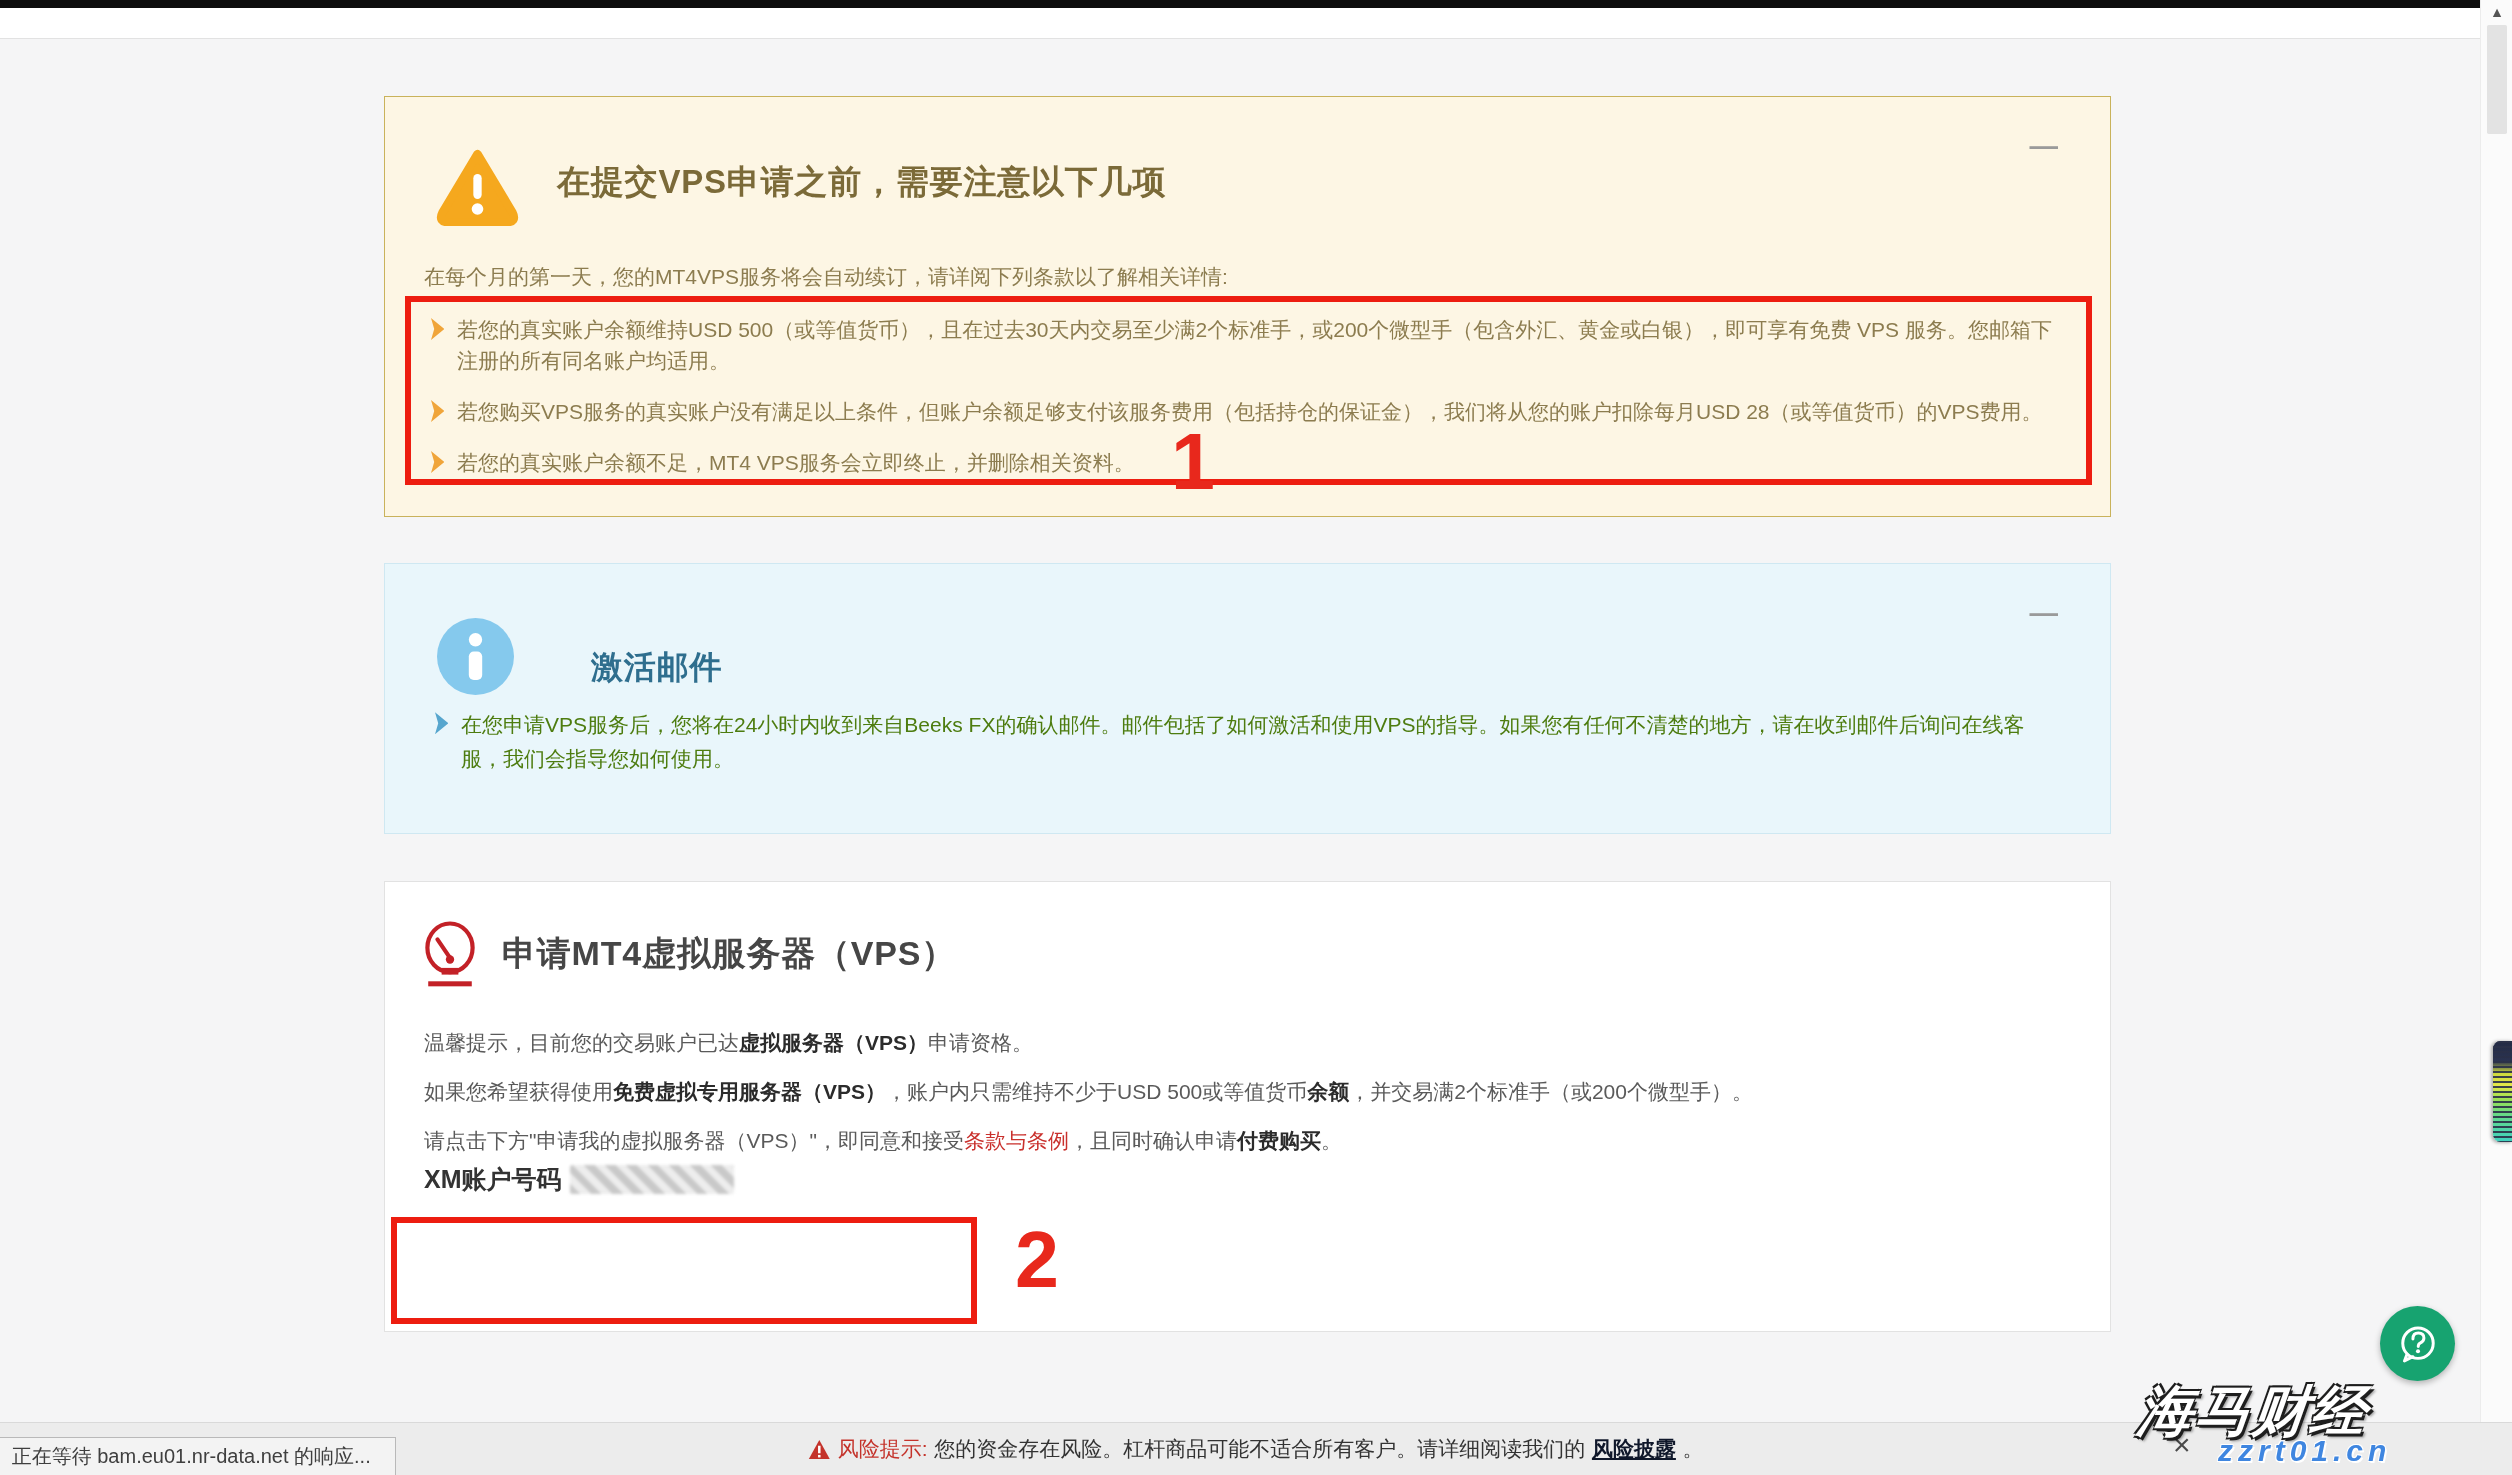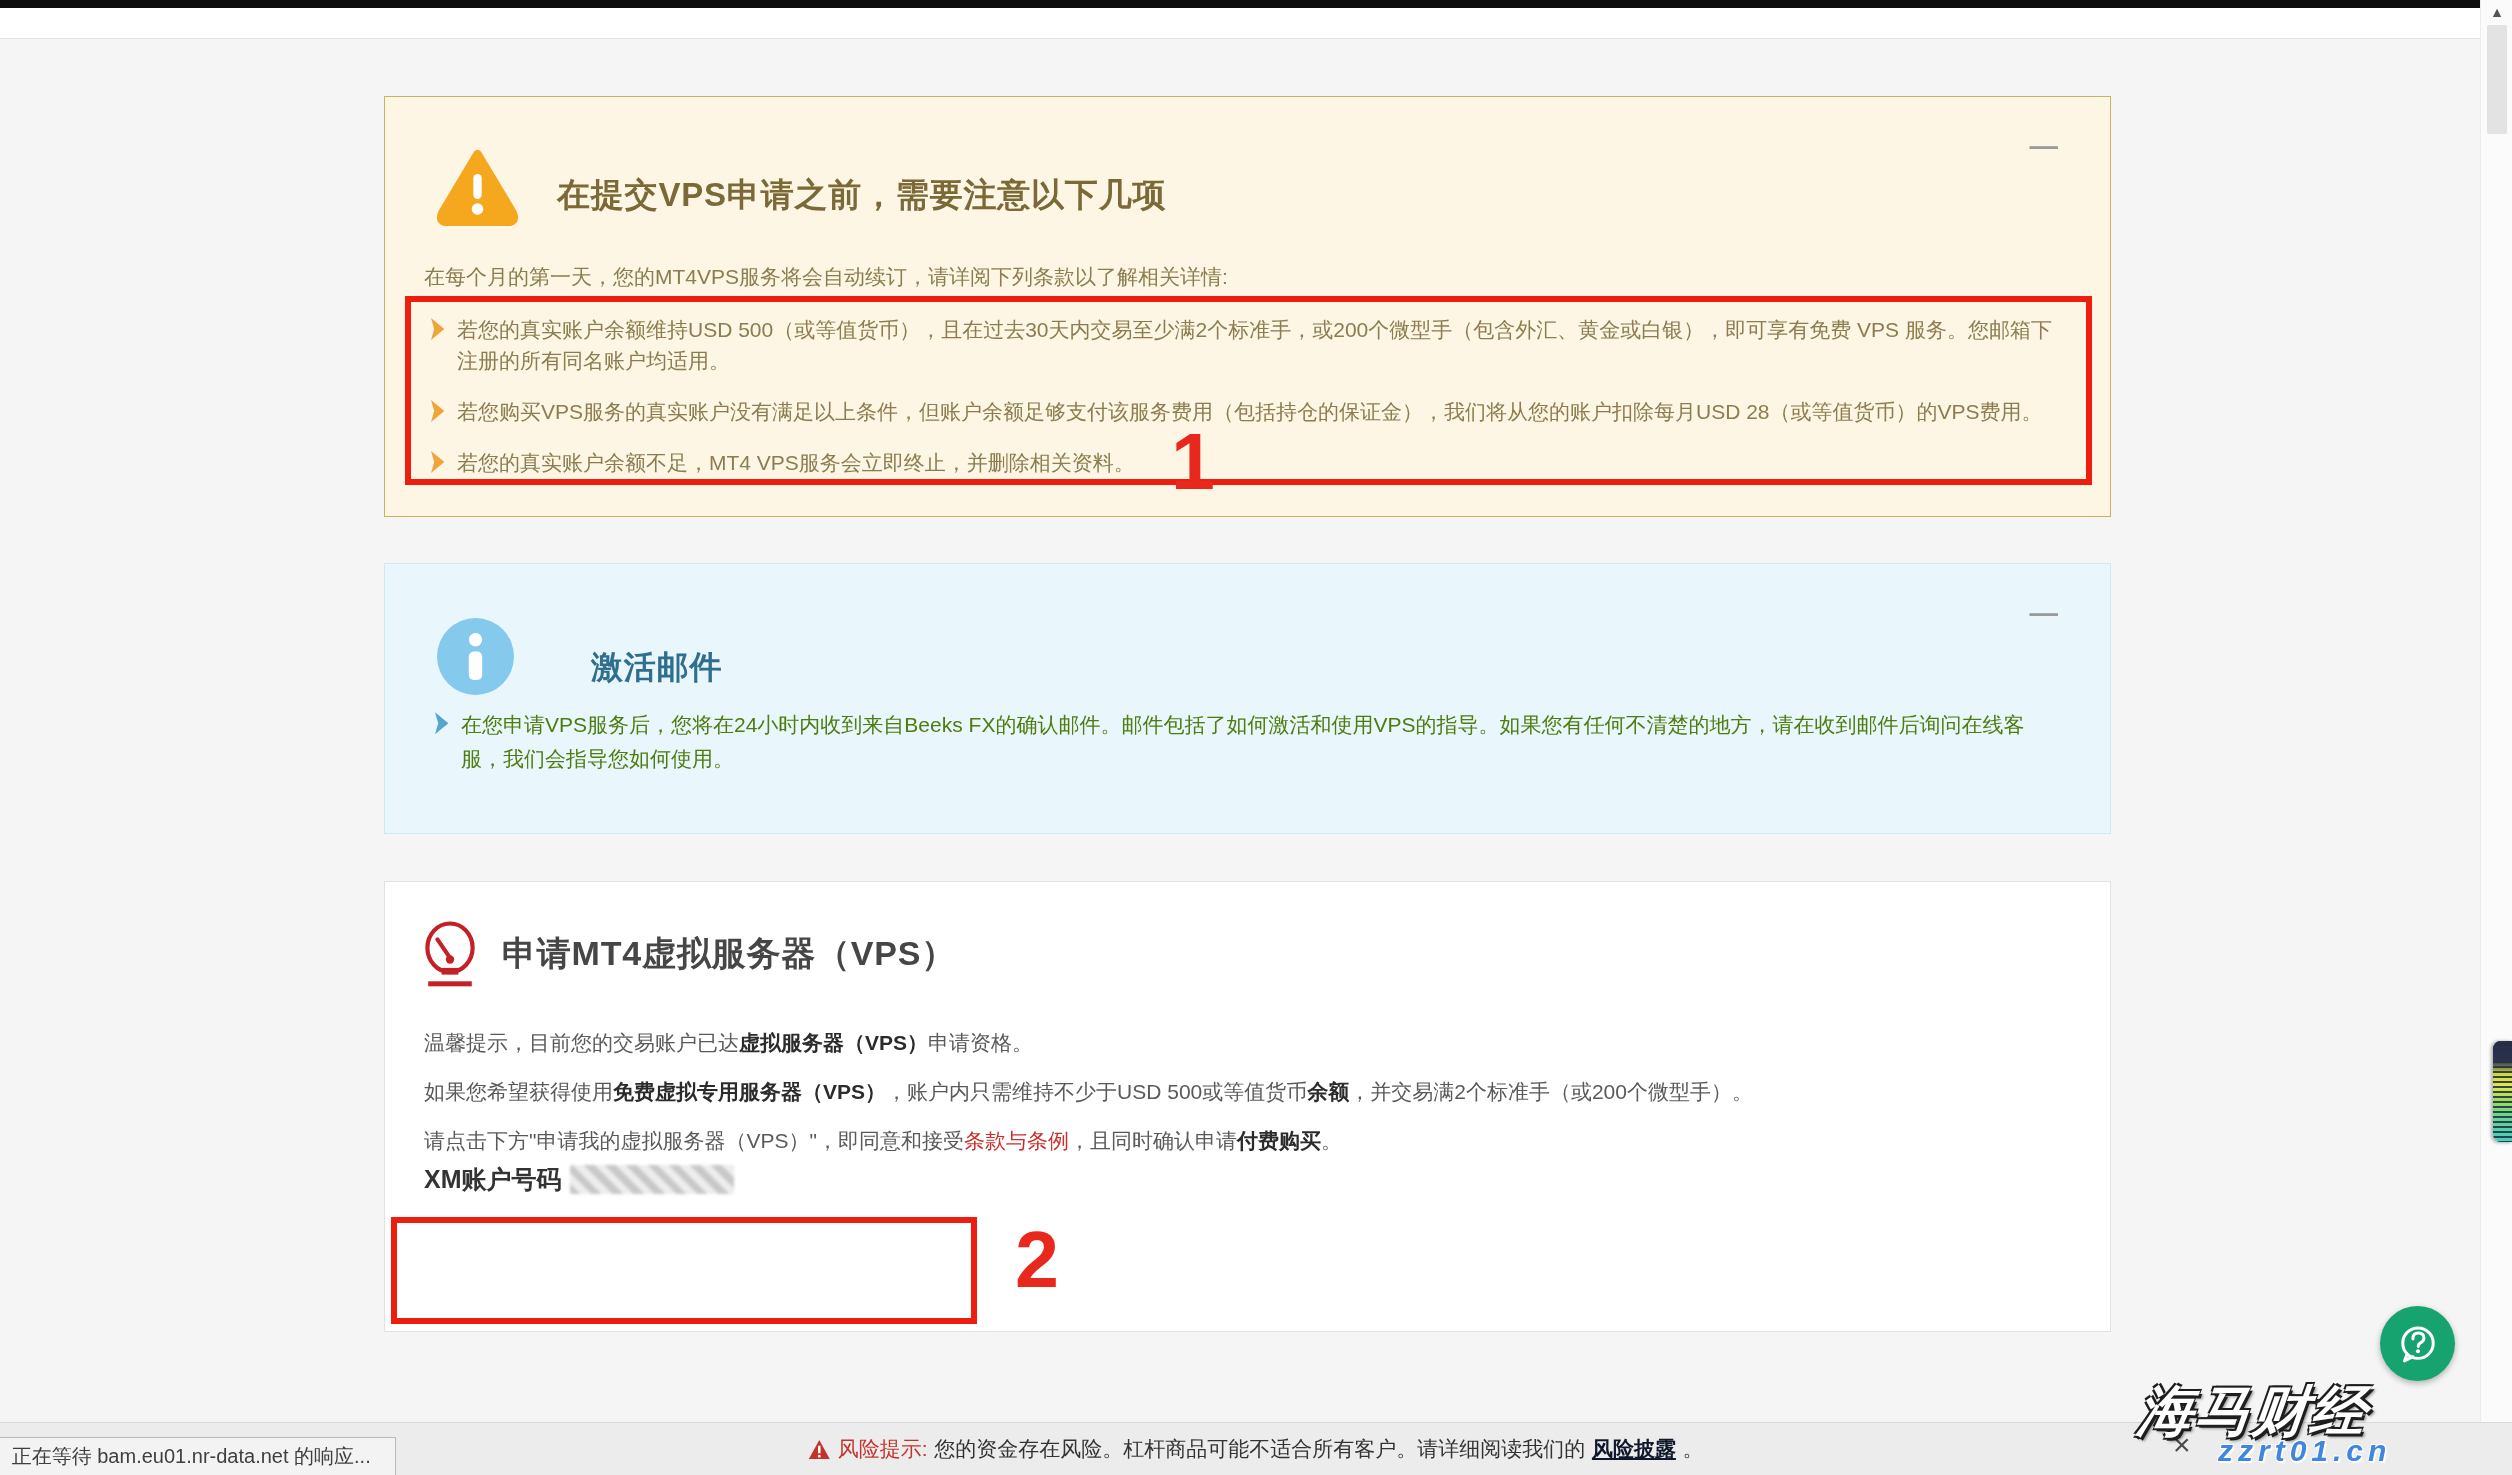--- a/index.html
+++ b/index.html
@@ -17,21 +17,21 @@
   .scroll-thumb { position:absolute; top:25px; left:5.9px; width:20px; height:109px; background:#e3e3e3; border-radius:1.7px; }
 
   
   .panel { position:absolute; left:384px; width:1727px; }
   .collapse { position:absolute; right:52px; font-size:28.5px; line-height:1; color:#9a9a9a; font-weight:bold; cursor:pointer; }
 
   
   .panel-warning { top:96px; height:421px; background:#fdf6e4; border:0.8px solid #c9b25b; }
   .panel-warning .collapse { top:34px; }
   .w-icon { position:absolute; left:50px; top:50px; width:85px; height:79px; }
-  .warning-title { position:absolute; left:172px; top:76px; font-size:33px; font-weight:bold; color:#7b6a38; letter-spacing:0.8px; }
+  .warning-title { position:absolute; left:172px; top:63px; font-size:33px; font-weight:bold; color:#7b6a38; letter-spacing:0.8px; }
   .warning-intro { position:absolute; left:39px; top:166px; font-size:21px; color:#8c7c4f; }
   .redbox1 { position:absolute; left:20px; top:199px; width:1687px; height:189px; border:6.7px solid #ed1d10; padding:11.7px 20px 6.7px 20px; display:flex; flex-direction:column; gap:20px; }
   .bullet-row { display:flex; gap:12.6px; font-size:21px; color:#8c7c4f; line-height:31px; }
   .arrow { width:13.4px; height:22px; flex:none; margin-top:4.2px; clip-path:polygon(0 0,100% 50%,0 100%,24% 50%); }
   .arrow-orange { background:#f0a53a; }
   .arrow-blue { background:#57a6ce; }
   .bullet-text { max-width:1629px; }
   .annotation-num { position:absolute; font-size:79px; font-weight:bold; color:#e8281c; line-height:1; }
   .num1 { left:786px; top:325px; }
 

